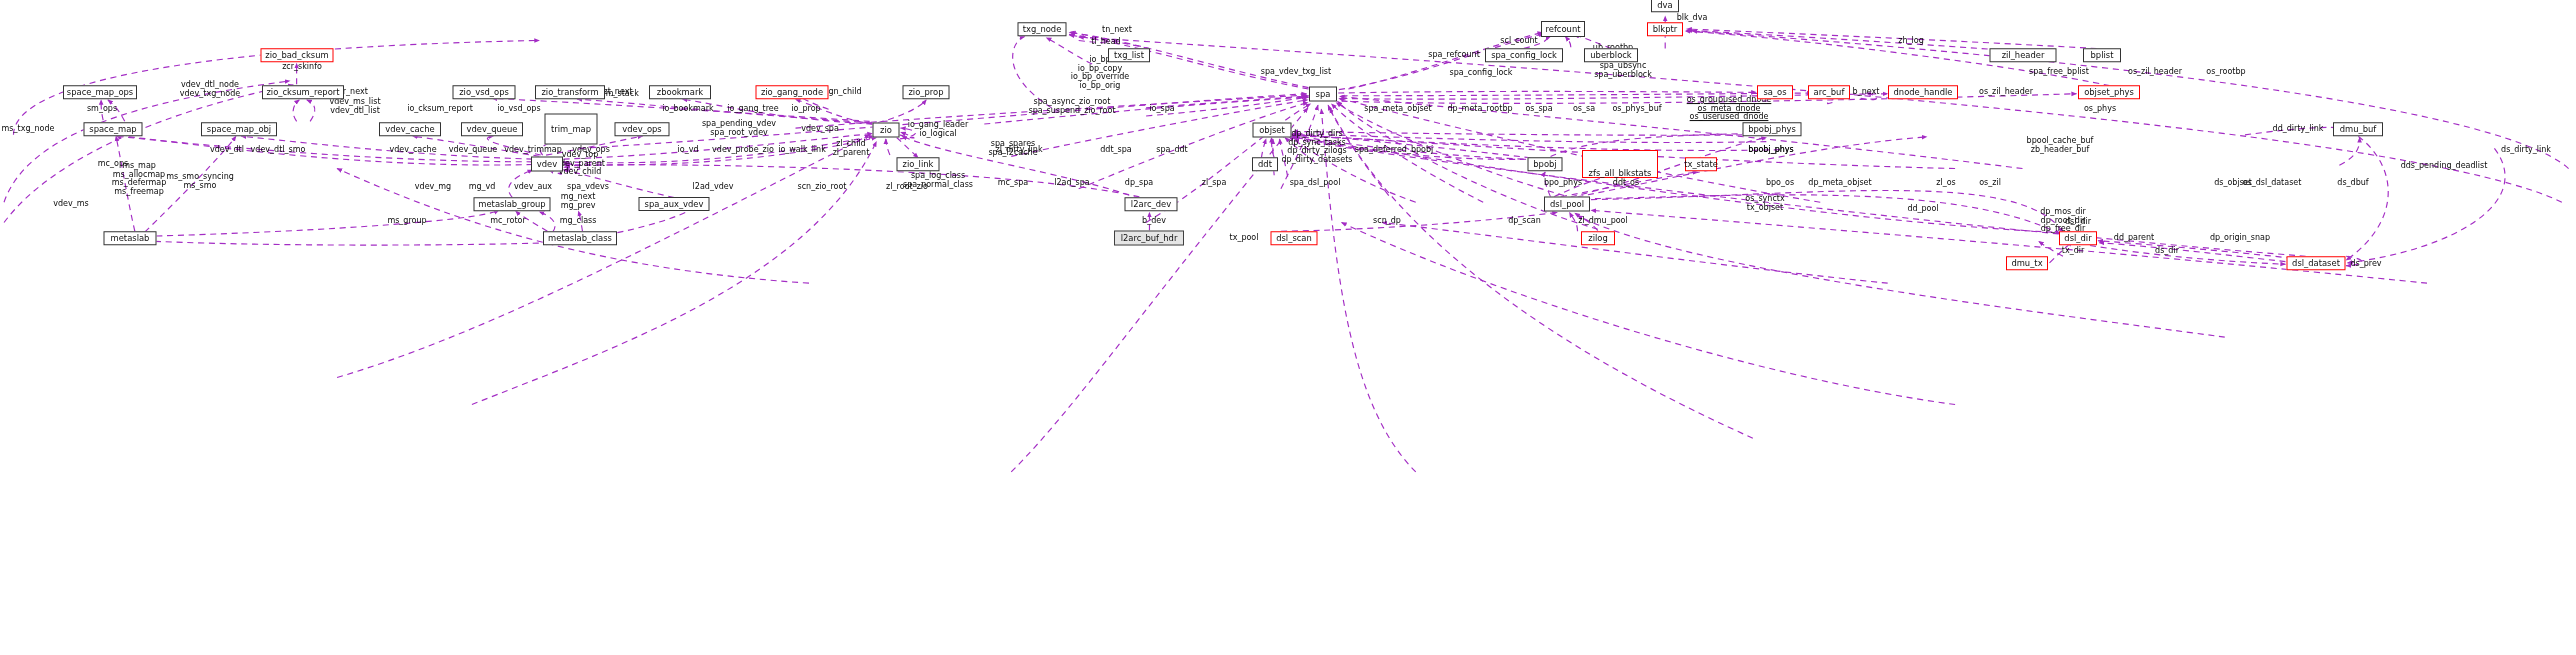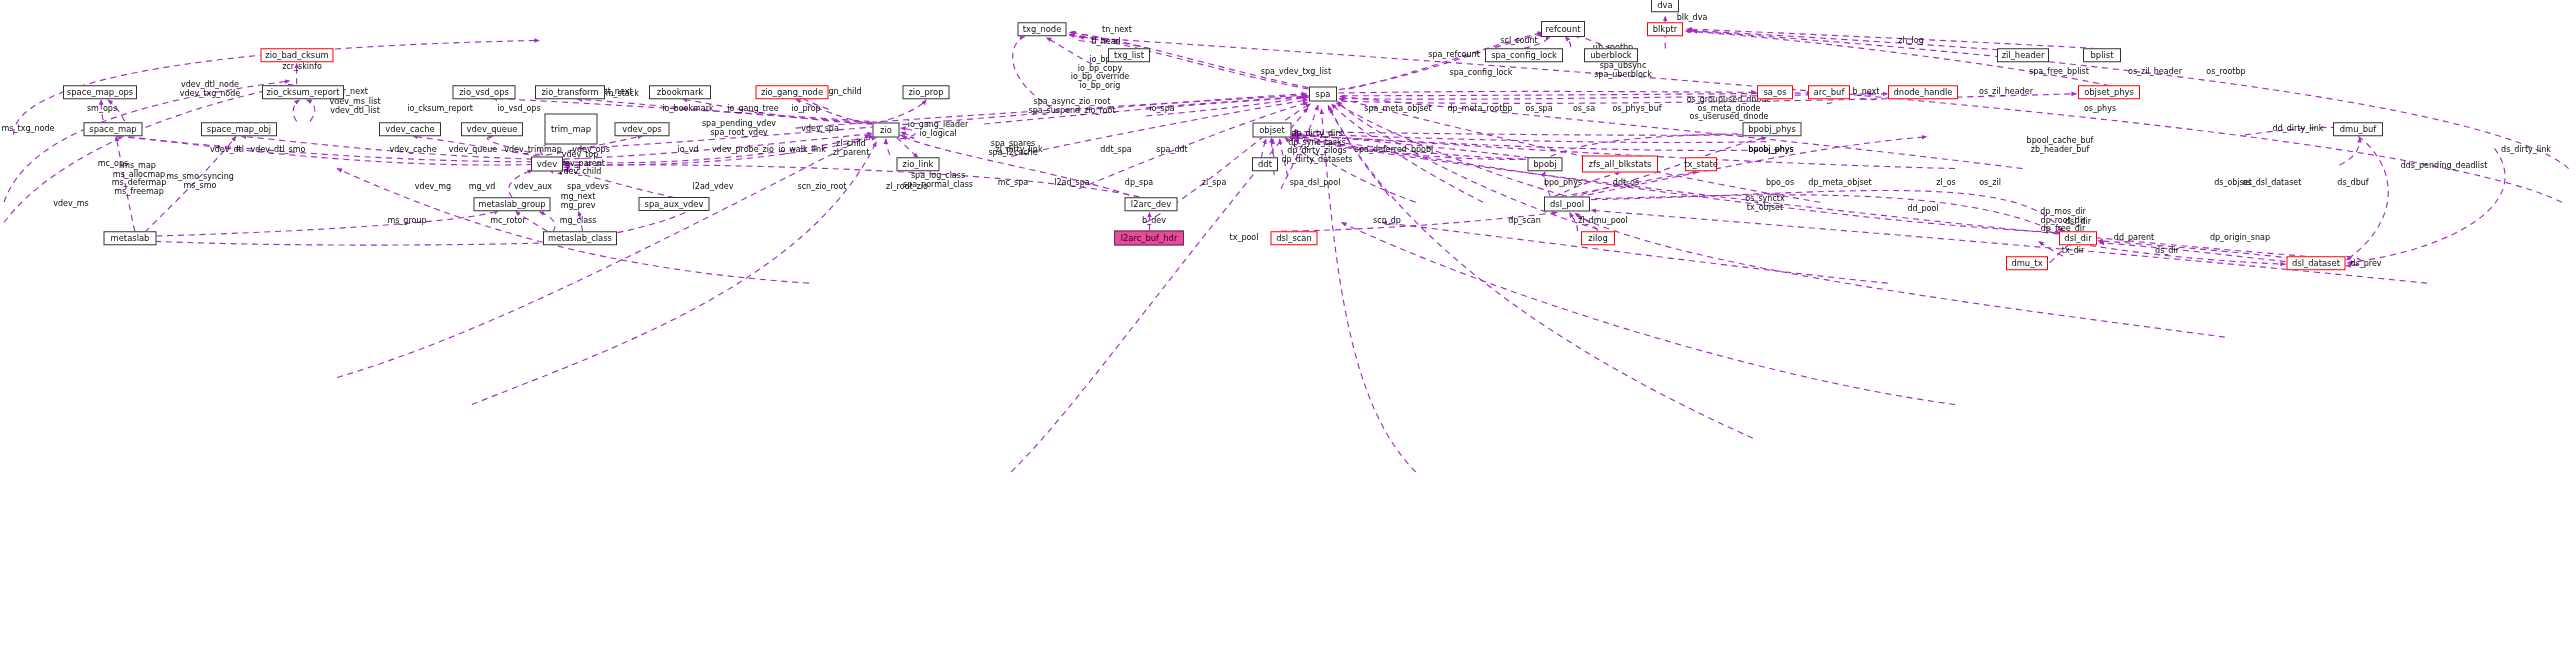--- a/index.html
+++ b/index.html
@@ -32,21 +32,21 @@
     border:0.7px solid #333333;
     font-size:8.4px;
     color:#101010;
     white-space:nowrap;
     line-height:1;
     padding:0 4px;
     transform:translate(-50%,-50%);
     z-index:5;
   }
   .node.red{ border:1.1px solid #ff0000; }
-  .node.cur{ background:#ec4899; border:0.7px solid #404040; }
+  .node.cur{ background:#e5e5e5; border:0.7px solid #404040; }
   .elabel{
     position:absolute;
     font-size:8px;
     color:#0a0a0a;
     white-space:nowrap;
     line-height:1.08;
     transform:translate(-50%,-50%);
     text-align:center;
     z-index:4;
     pointer-events:none;
@@ -223,21 +223,21 @@
     </div>
   <div class="node" style="left:1129px;top:55px;width:42px;height:13.5px;">
       <span>txg_list</span>
     </div>
   <div class="node" style="left:1524px;top:55px;width:78px;height:13.5px;">
       <span>spa_config_lock</span>
     </div>
   <div class="node" style="left:1611px;top:55px;width:54px;height:13.5px;">
       <span>uberblock</span>
     </div>
-  <div class="node" style="left:2023px;top:55px;width:52px;height:13.5px;">
+  <div class="node" style="left:2023px;top:55px;width:67px;height:13.5px;">
       <span>zil_header</span>
     </div>
   <div class="node" style="left:2102px;top:55px;width:38px;height:13.5px;">
       <span>bplist</span>
     </div>
 
   <div class="node" style="left:100px;top:92px;width:74px;height:13.5px;">
       <span>space_map_ops</span>
     </div>
   <div class="node" style="left:303px;top:92px;width:82px;height:13.5px;">
@@ -304,21 +304,21 @@
 
   <div class="node" style="left:918px;top:164px;width:43px;height:13.5px;">
       <span>zio_link</span>
     </div>
   <div class="node" style="left:1265px;top:164px;width:26px;height:13.5px;">
       <span>ddt</span>
     </div>
   <div class="node" style="left:1545px;top:164px;width:35px;height:13.5px;">
       <span>bpobj</span>
     </div>
-  <div class="node red" style="left:1620px;top:164px;width:76px;height:17px;">
+  <div class="node red" style="left:1620px;top:164px;width:76px;height:28px;align-items:flex-end;">
       <span>zfs_all_blkstats</span>
     </div>
   <div class="node red" style="left:1701px;top:164px;width:32px;height:13.5px;">
       <span>tx_state</span>
     </div>
   <div class="node" style="left:1772px;top:129px;width:59px;height:13.5px;">
       <span>bpobj_phys</span>
     </div>
   <div class="node" style="left:547px;top:164px;width:32px;height:15px;">
       <span>vdev</span>
@@ -471,21 +471,21 @@
       </div>
       <div class="elabel" style="left: 1539px; top: 109px;">
         <div>os_spa</div>
       </div>
       <div class="elabel" style="left: 1584px; top: 109px;">
         <div>os_sa</div>
       </div>
       <div class="elabel" style="left: 1637px; top: 109px;">
         <div>os_phys_buf</div>
       </div>
-      <div class="elabel" style="left: 1729px; top: 109px;">
+      <div class="elabel" style="left: 1729px; top: 109px; text-decoration: underline;">
         <div>os_groupused_dnode</div>
         <div>os_meta_dnode</div>
         <div>os_userused_dnode</div>
       </div>
       <div class="elabel" style="left: 2100px; top: 109px;">
         <div>os_phys</div>
       </div>
       <div class="elabel" style="left: 28px; top: 129px;">
         <div>ms_txg_node</div>
       </div>

